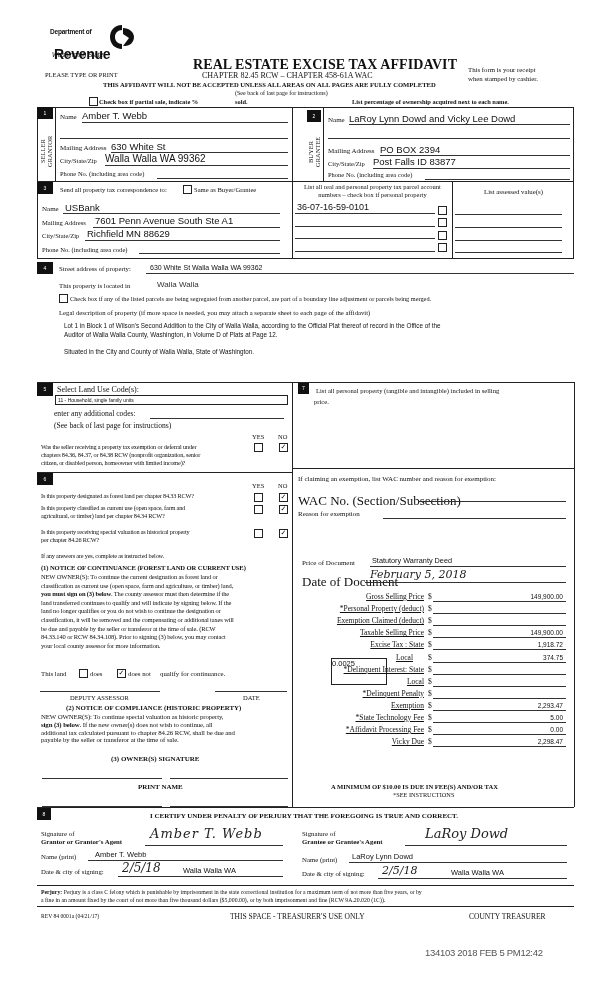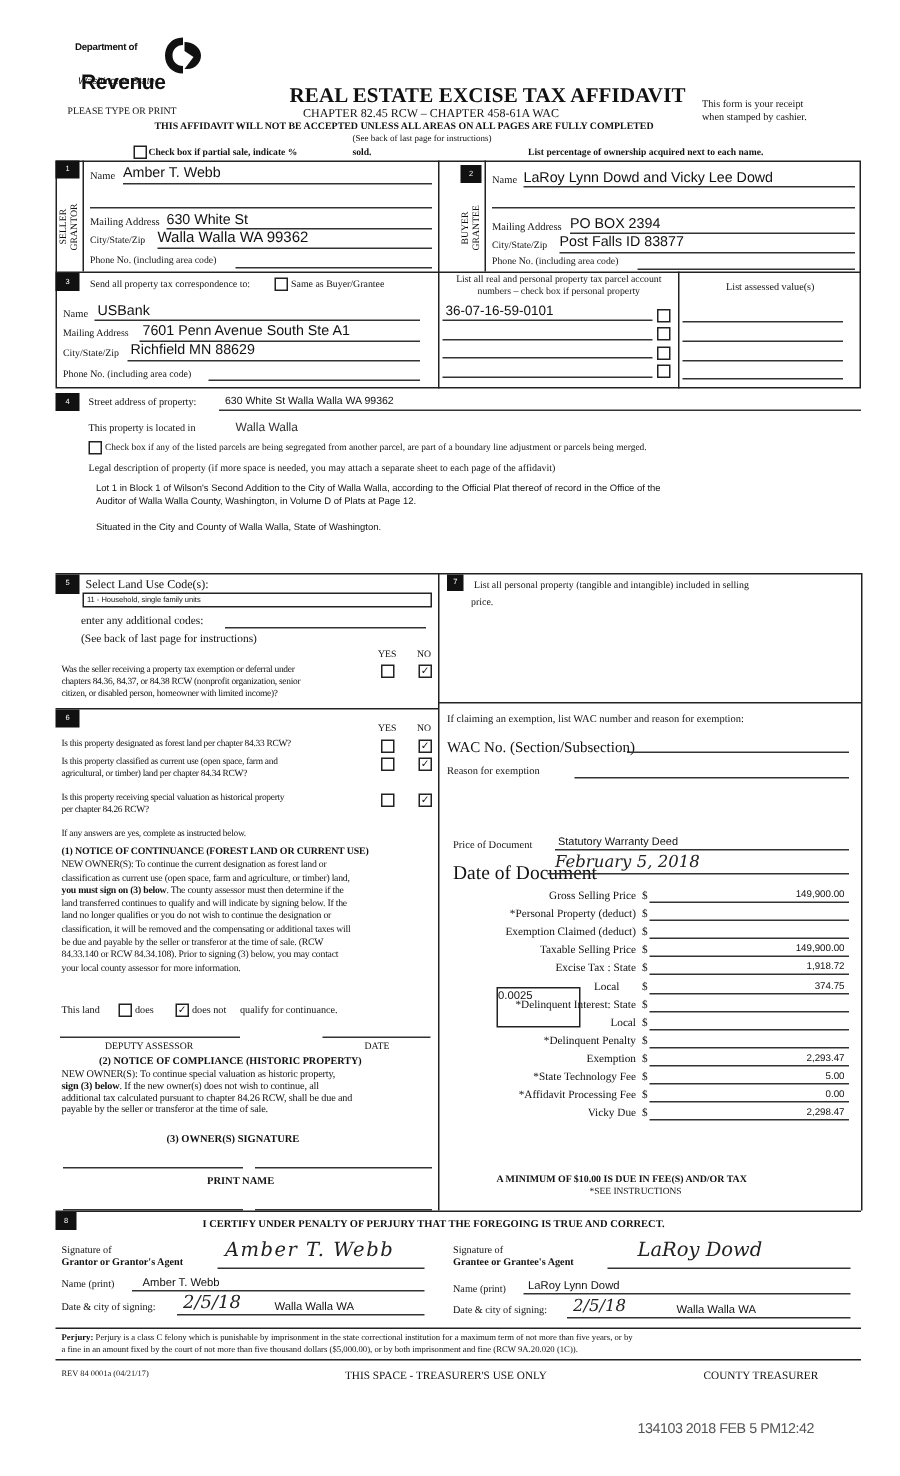--- a/index.html
+++ b/index.html
@@ -11,21 +11,21 @@
   .bold { font-weight: bold; }
   .fill { font-family: "Liberation Sans", sans-serif; color: #111; }
   .hand { font-family: "DejaVu Serif", serif; font-style: italic; color: #222; }
   .badge { position: absolute; background: #111; color: #fff; font-size: 5px; text-align: center; font-family: "Liberation Sans", sans-serif; }
   .uline { position: absolute; border-bottom: 1px solid #333; height: 0; }
   .cbox { position: absolute; width: 9px; height: 9px; border: 1px solid #222; background: #fff; font-size: 7px; line-height: 7px; text-align: center; font-family: "DejaVu Sans", sans-serif; }
   .vert { position: absolute; writing-mode: vertical-rl; transform: rotate(180deg); font-size: 6.5px; text-align: center; line-height: 7px; }
   .hr { position: absolute; height: 0; border-top: 1px solid #222; }
   .vr { position: absolute; width: 0; border-left: 1px solid #222; }
   .label { position: absolute; font-size: 7px; white-space: nowrap; }
-  .fin-label { position: absolute; font-size: 7.5px; white-space: nowrap; text-align: right; width: 130px; }
+  .fin-label { position: absolute; font-size: 7.5px; white-space: nowrap; text-align: right; width: 130px; text-decoration: underline; }
   .fin-val { position: absolute; font-size: 6.5px; text-align: right; width: 100px; font-family: "Liberation Sans", sans-serif; }
   .para { position: absolute; font-size: 7px; line-height: 8.6px; }
 </style>
 </head>
 <body>
 
 <div class="abs" style="left:40px;top:22px;width:100px;height:40px;">
   <div class="abs sans bold" style="left:10px;top:6px;font-size:6.5px;letter-spacing:-0.2px;">Department of</div>
   <div class="abs sans bold" style="left:14px;top:12px;font-size:14px;letter-spacing:-0.3px;margin-top:12px;">Revenue</div>
   <div class="abs sans" style="left:12px;top:29px;font-size:6.5px;font-style:italic;">Washington State</div>
@@ -215,21 +215,21 @@
 <div class="label serif bold" style="left:138px;top:783px;font-size:7px;">PRINT NAME</div>
 <div class="uline" style="left:42px;top:806px;width:120px;"></div>
 <div class="uline" style="left:170px;top:806px;width:118px;"></div>
 
 <div class="badge" style="left:298px;top:383px;width:11px;height:11px;line-height:11px;">7</div>
 <div class="label serif" style="left:316px;top:387px;font-size:6.6px;">List all  personal property (tangible and intangible) included in selling</div>
 <div class="label serif" style="left:314px;top:398px;font-size:6.6px;">price.</div>
 <div class="abs" style="left:296px;top:408px;width:274px;height:56px;"></div>
 
 <div class="label serif" style="left:298px;top:475px;font-size:7px;">If claiming an exemption, list WAC number and reason for exemption:</div>
-<div class="label serif" style="left:298px;top:493px;font-size:10px;text-align:right;">WAC No. (Section/Subsection)</div>
+<div class="label serif" style="left:298px;top:493px;font-size:13px;text-align:right;">WAC No. (Section/Subsection)</div>
 <div class="uline" style="left:418px;top:501px;width:148px;"></div>
 <div class="label serif" style="left:298px;top:510px;font-size:7px;">Reason for exemption</div>
 <div class="uline" style="left:383px;top:518px;width:183px;"></div>
 
 <div class="label serif" style="left:302px;top:559px;font-size:7px;">Price of Document</div>
 <div class="label fill" style="left:372px;top:556px;font-size:7.3px;">Statutory Warranty Deed</div>
 <div class="uline" style="left:370px;top:566px;width:196px;"></div>
 <div class="label serif" style="left:302px;top:574px;font-size:13px;">Date of Document</div>
 <div class="label hand" style="left:370px;top:568px;font-size:11px;">February 5, 2018</div>
 <div class="uline" style="left:365px;top:582px;width:201px;"></div>
@@ -291,21 +291,21 @@
     <div class="label serif" style="left: 428px; top: 737.2px; font-size: 7.5px;">$</div>
     <div class="uline" style="left: 433px; top: 746.2px; width: 133px;"></div>
     <div class="fin-val" style="left: 463px; top: 738.2px;">2,298.47</div>
   </div>
 
 <div class="label serif bold" style="left:331px;top:783px;font-size:6.6px;">A MINIMUM OF $10.00 IS DUE IN FEE(S) AND/OR TAX</div>
 <div class="label serif" style="left:393px;top:791px;font-size:6.3px;">*SEE INSTRUCTIONS</div>
 
 <div class="hr" style="left:37px;top:807px;width:537px;border-top-width:1.5px;"></div>
 <div class="badge" style="left:37px;top:808px;width:14px;height:12px;line-height:12px;">8</div>
-<div class="label serif bold" style="left:135px;top:812px;font-size:7px;text-align:center;">I CERTIFY UNDER PENALTY OF PERJURY THAT THE FOREGOING IS TRUE AND CORRECT.</div>
+<div class="label serif bold" style="left:150px;top:812px;font-size:7px;text-align:center;">I CERTIFY UNDER PENALTY OF PERJURY THAT THE FOREGOING IS TRUE AND CORRECT.</div>
 
 <div class="label serif" style="left:41px;top:830px;font-size:6.8px;">Signature of</div>
 <div class="label serif bold" style="left:41px;top:838px;font-size:6.8px;">Grantor or Grantor's Agent</div>
 <div class="label hand" style="left:150px;top:826px;font-size:13px;letter-spacing:1px;">Amber T. Webb</div>
 <div class="uline" style="left:145px;top:845px;width:138px;"></div>
 <div class="label serif" style="left:41px;top:853px;font-size:6.8px;">Name (print)</div>
 <div class="label fill" style="left:95px;top:850px;font-size:7.5px;">Amber T. Webb</div>
 <div class="uline" style="left:88px;top:860px;width:195px;"></div>
 <div class="label serif" style="left:41px;top:868px;font-size:6.8px;">Date &amp; city of signing:</div>
 <div class="label hand" style="left:122px;top:861px;font-size:12px;">2/5/18</div>

